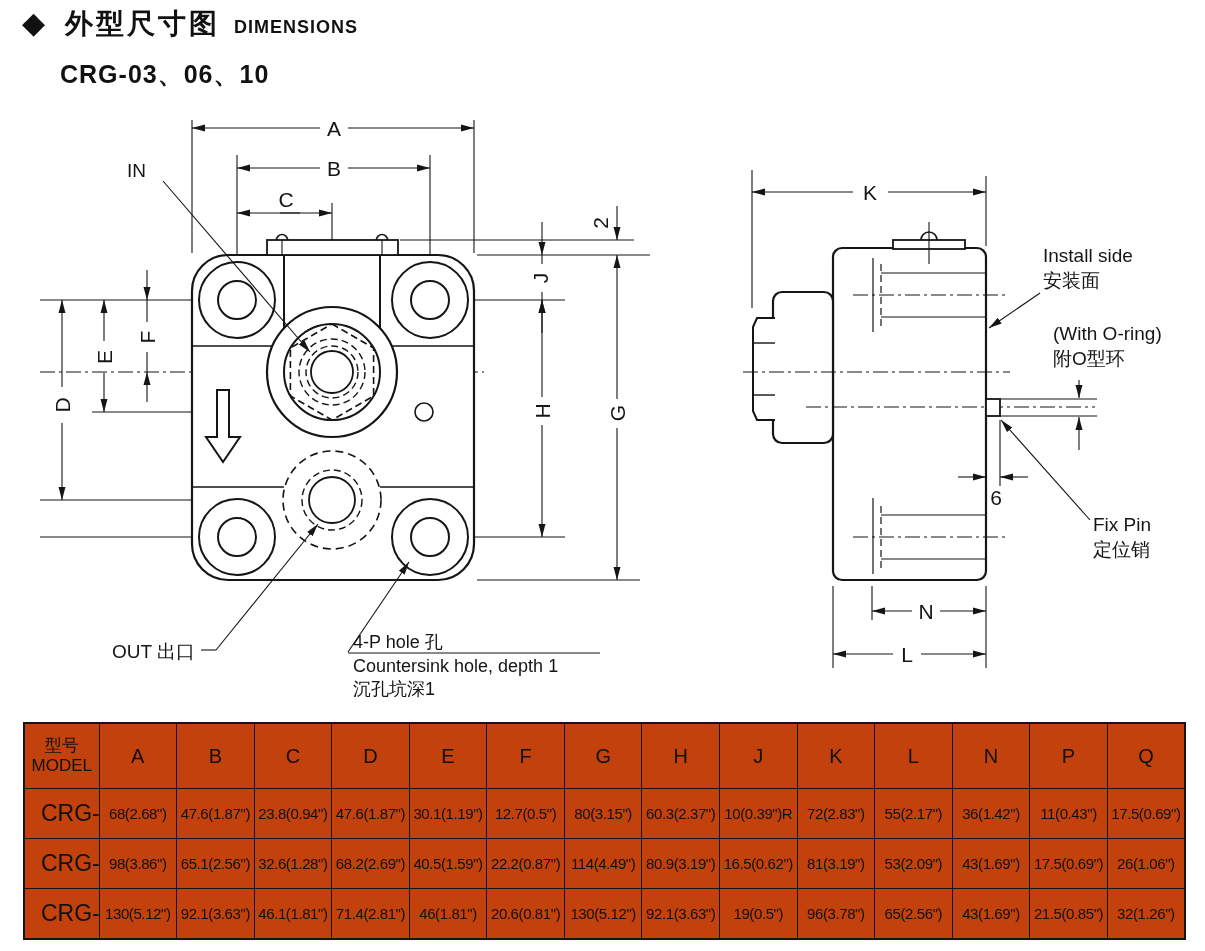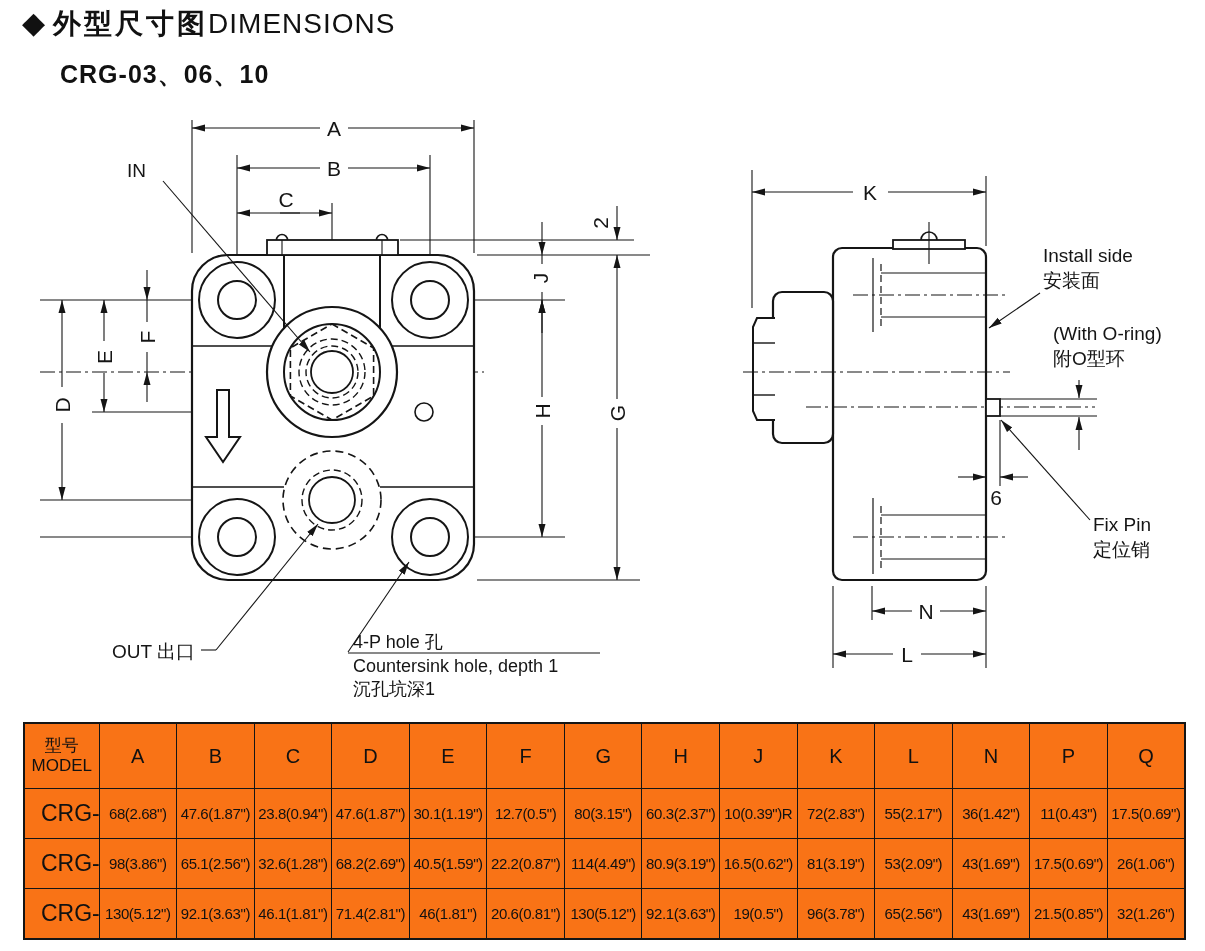--- a/index.html
+++ b/index.html
@@ -2,31 +2,31 @@
 <html><head>
 <meta charset="utf-8">
 <style>
   html,body{margin:0;padding:0;background:#fff;}
   body{width:1205px;height:951px;position:relative;overflow:hidden;
        font-family:"Liberation Sans","DejaVu Sans",sans-serif;color:#111;}
   .abs{position:absolute;}
   
   #title-row{left:22px;top:6px;display:flex;align-items:baseline;}
   #title-diamond{font-size:30px;line-height:34px;color:#111;}
-  #title-zh{font-size:28px;font-weight:bold;letter-spacing:3px;margin-left:8px;line-height:34px;}
-  #title-en{font-size:28px;font-weight:normal;letter-spacing:1px;}
+  #title-zh{font-size:28px;font-weight:bold;letter-spacing:3px;margin-left:20px;line-height:34px;}
+  #title-en{font-size:18px;font-weight:bold;letter-spacing:1px;margin-left:14px;}
   #subtitle{left:60px;top:58px;font-size:25px;font-weight:bold;letter-spacing:1px;}
   
   #drawing{left:0;top:0;}
   svg text{fill:#151515;}
   .dimtxt{font-size:21px;}
   .smalltxt{font-size:19px;}
   .notetxt{font-size:18px;}
   
-  #dim-table{left:23px;top:722px;border-collapse:collapse;table-layout:fixed;width:1163px;background:#f97316;}
+  #dim-table{left:23px;top:722px;border-collapse:collapse;table-layout:fixed;width:1163px;background:#c2410c;}
   #dim-table td,#dim-table th{border:1.6px solid #151515;padding:0;text-align:center;
       font-weight:normal;overflow:hidden;white-space:nowrap;}
   #dim-table{border:2.5px solid #151515;}
   #dim-table thead th{height:64px;font-size:20px;}
   #dim-table thead th.model-th{font-size:17px;line-height:20px;}
   #dim-table tbody td{height:49px;font-size:15px;letter-spacing:-0.4px;}
   #dim-table tbody td.model{font-size:23px;font-weight:400;letter-spacing:0;padding-left:16px;}
 </style>
 </head>
 <body>

